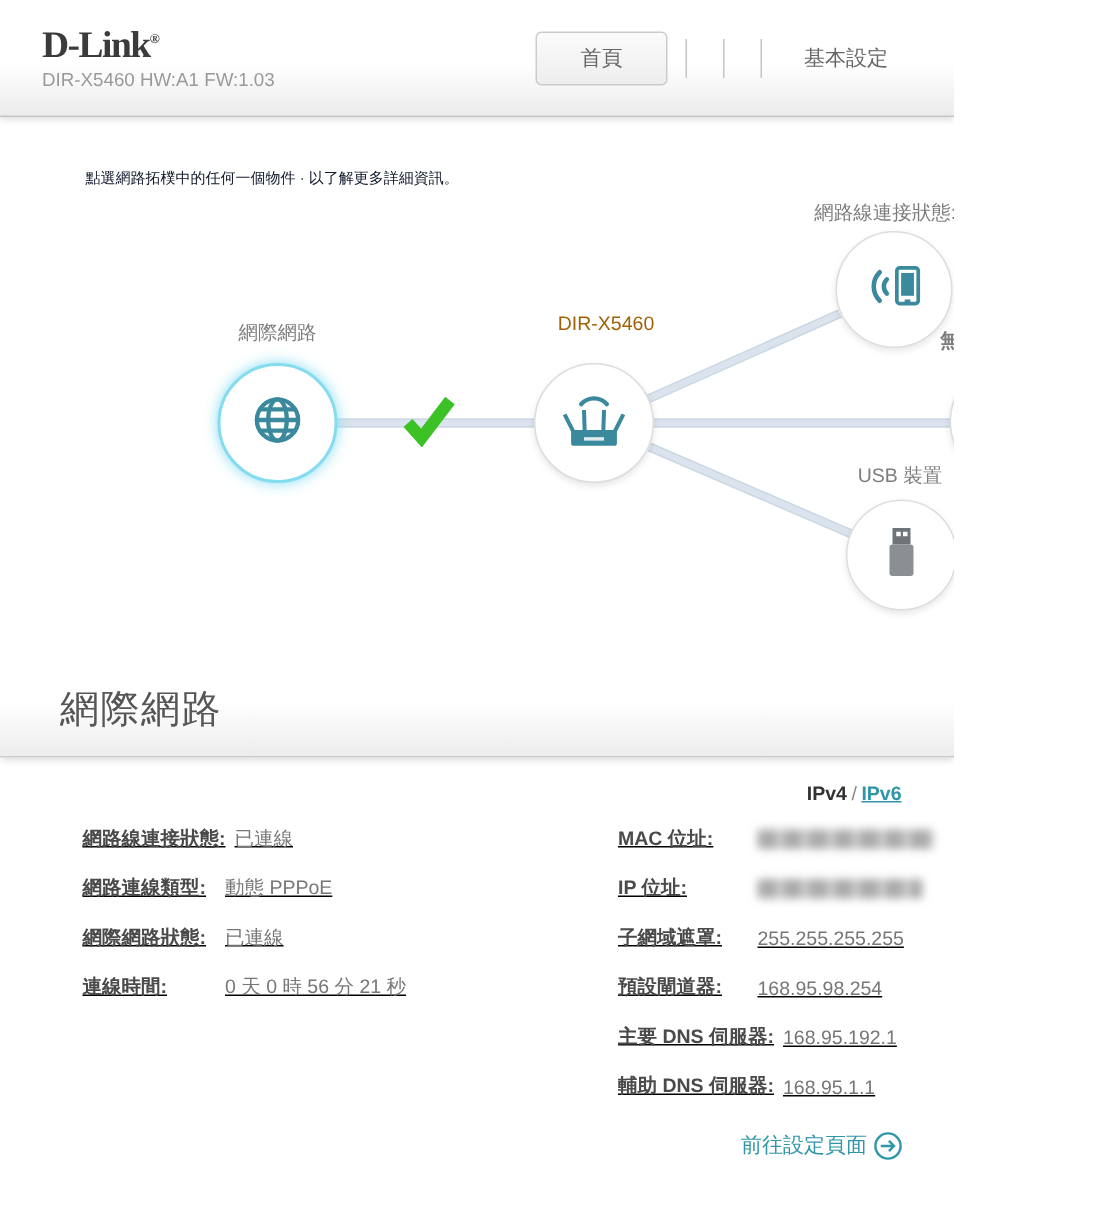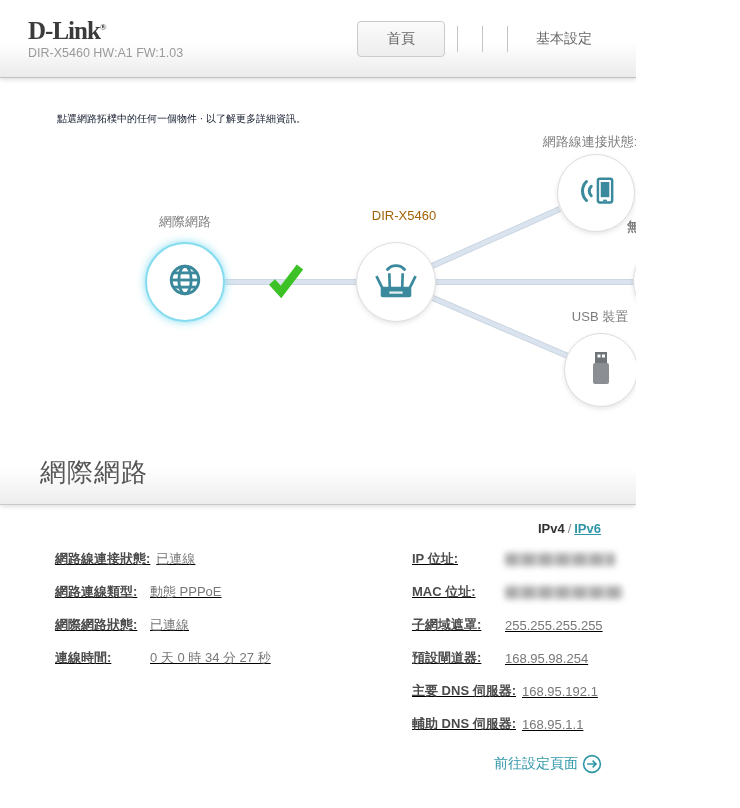--- a/index.html
+++ b/index.html
@@ -196,32 +196,32 @@
         <div class="drow">
           <span class="dlabel">網路連線類型:</span>
           <span class="dvalue">動態 PPPoE</span>
         </div>
         <div class="drow">
           <span class="dlabel">網際網路狀態:</span>
           <span class="dvalue">已連線</span>
         </div>
         <div class="drow">
           <span class="dlabel">連線時間:</span>
-          <span class="dvalue">0 天 0 時 34 分 27 秒</span>
+          <span class="dvalue">0 天 0 時 56 分 21 秒</span>
         </div>
       </div>
 
       <div class="col-r">
+        <div class="drow">
+          <span class="dlabel">MAC 位址:</span>
+          <span class="blurred"></span>
+        </div>
         <div class="drow">
           <span class="dlabel">IP 位址:</span>
           <span class="blurred ip"></span>
-        </div>
-        <div class="drow">
-          <span class="dlabel">MAC 位址:</span>
-          <span class="blurred"></span>
         </div>
         <div class="drow">
           <span class="dlabel">子網域遮罩:</span>
           <span class="dvalue">255.255.255.255</span>
         </div>
         <div class="drow">
           <span class="dlabel">預設閘道器:</span>
           <span class="dvalue">168.95.98.254</span>
         </div>
         <div class="drow">

